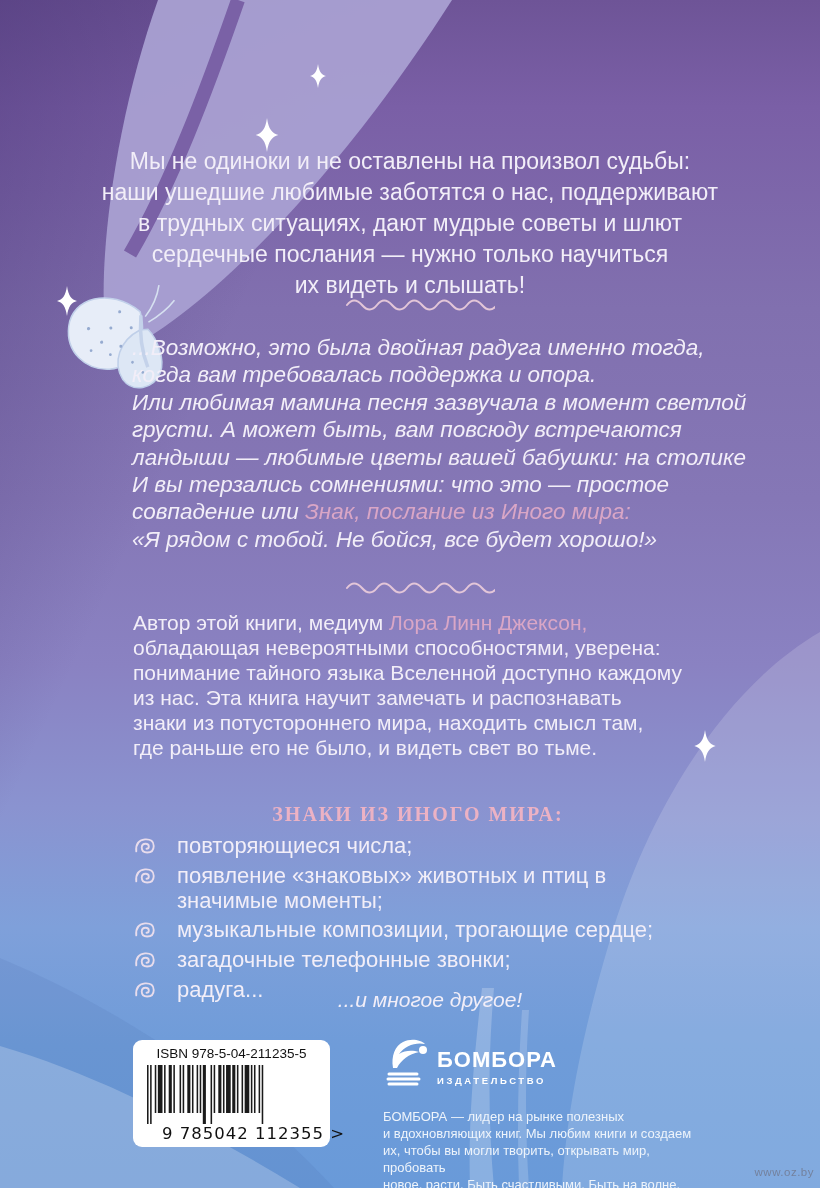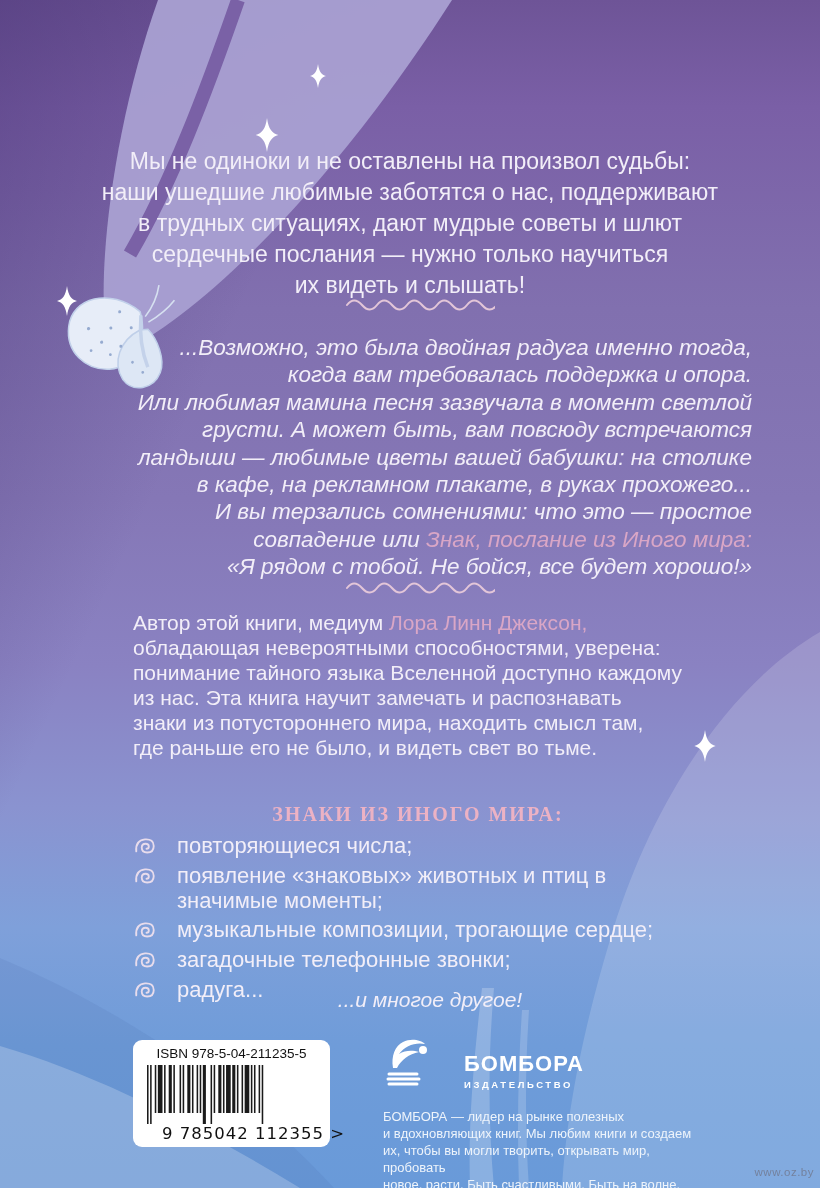--- a/index.html
+++ b/index.html
@@ -10,21 +10,21 @@
       linear-gradient(115deg, rgba(70,50,115,0.45) 0%, rgba(70,50,115,0) 28%),
       linear-gradient(180deg,
         #6e5497 0%, #7a5fa6 9%, #8170af 26%, #8577b6 42%,
         #8a82c2 56%, #8a93d0 68%, #7fa0da 78%, #6f9cd9 88%, #699ad9 100%);
   }
   .decor{position:absolute;left:0;top:0;z-index:1;}
   .txt{position:absolute;z-index:3;color:#f2eef8;}
   .intro{top:146px;left:70px;width:680px;text-align:center;font-size:23px;line-height:31px;}
   .wavy{position:absolute;z-index:3;left:345px;width:150px;height:14px;}
   .wavy1{top:297px;} .wavy2{top:580px;}
-  .quote{top:334px;left:132px;width:620px;font-size:22.5px;line-height:27.4px;font-style:italic;text-align:right;}
+  .quote{top:334px;left:132px;width:620px;font-size:22.5px;line-height:27.4px;font-style:italic;}
   .author{top:610px;left:133px;width:600px;font-size:21px;line-height:25px;}
   .accent{color:#d9a6c6;}
   .signs-heading{
     position:absolute;z-index:3;top:795px;left:0;width:820px;margin:8px;
     text-align:center;font-family:"Liberation Serif",serif;font-weight:bold;
     font-size:20px;letter-spacing:2px;color:#ecb2c4;
   }
   .signs-list{position:absolute;z-index:3;top:833px;left:133px;width:560px;margin:0;padding:0;list-style:none;}
   .signs-list li{display:flex;align-items:flex-start;margin:0 0 4px 0;color:#f2eef8;font-size:22px;line-height:25px;}
   .signs-list .bullet{flex:0 0 24px;margin:2px 20px 0 0;}
@@ -33,21 +33,21 @@
     position:absolute;z-index:3;left:133px;top:1040px;width:197px;height:107px;
     background:#ffffff;border-radius:9px;
   }
   .isbn{position:absolute;top:6px;left:0;width:100%;text-align:center;color:#111111;font-size:13.5px;}
   .bars{position:absolute;left:11px;top:25px;}
   .digits{
     position:absolute;bottom:4px;left:0;width:100%;text-align:center;color:#111111;
     font-family:"DejaVu Sans",sans-serif;font-size:16.5px;letter-spacing:1px;white-space:nowrap;padding-left:22px;
   }
   .publisher{position:absolute;z-index:3;left:383px;top:1038px;width:330px;color:#ffffff;}
-  .logo-row{display:flex;align-items:flex-end;gap:27px;}
+  .logo-row{display:flex;align-items:center;}
   .logo-mark{flex:0 0 46px;margin-right:8px;}
   .pub-name{font-size:22px;font-weight:bold;letter-spacing:1px;margin-top:4px;}
   .pub-sub{font-size:9.5px;letter-spacing:2.6px;font-weight:bold;margin-top:2px;}
   .pub-desc{margin-top:18px;font-size:13px;line-height:17px;color:#eef4fb;}
   .watermark{
     position:absolute;z-index:4;right:6px;top:1166px;font-size:11.5px;
     color:#6f7488;opacity:0.75;letter-spacing:0.5px;
   }
   .sparkle{position:absolute;z-index:2;}
   .butterfly{position:absolute;z-index:2;left:62px;top:282px;}
@@ -111,21 +111,20 @@
   <svg class="wavy wavy1" viewBox="0 0 150 14">
     <path d="M2,8 q7,-9 15,0 t15,0 t15,0 t15,0 t15,0 t15,0 t15,0 t15,0 t15,0 t15,0" stroke="#e3c6d8" stroke-width="2" fill="none" stroke-linecap="round"></path>
   </svg>
 
   <div class="txt quote">
       <div class="line"><span>...Возможно, это была двойная радуга именно тогда,</span></div>
       <div class="line"><span>когда вам требовалась поддержка и опора.</span></div>
       <div class="line"><span>Или любимая мамина песня зазвучала в момент светлой</span></div>
       <div class="line"><span>грусти. А может быть, вам повсюду встречаются</span></div>
       <div class="line"><span>ландыши — любимые цветы вашей бабушки: на столике</span></div>
-      <div class="line"><span>в кафе, на рекламном плакате, в руках прохожего...</span></div>
       <div class="line"><span>И вы терзались сомнениями: что это — простое</span></div>
       <div class="line"><span>совпадение или </span><span class="accent">Знак, послание из Иного мира:</span></div>
       <div class="line"><span>«Я рядом с тобой. Не бойся, все будет хорошо!»</span></div>
     </div>
 
   <svg class="wavy wavy2" viewBox="0 0 150 14">
     <path d="M2,8 q7,-9 15,0 t15,0 t15,0 t15,0 t15,0 t15,0 t15,0 t15,0 t15,0 t15,0" stroke="#e3c6d8" stroke-width="2" fill="none" stroke-linecap="round"></path>
   </svg>
 
   <div class="txt author">

